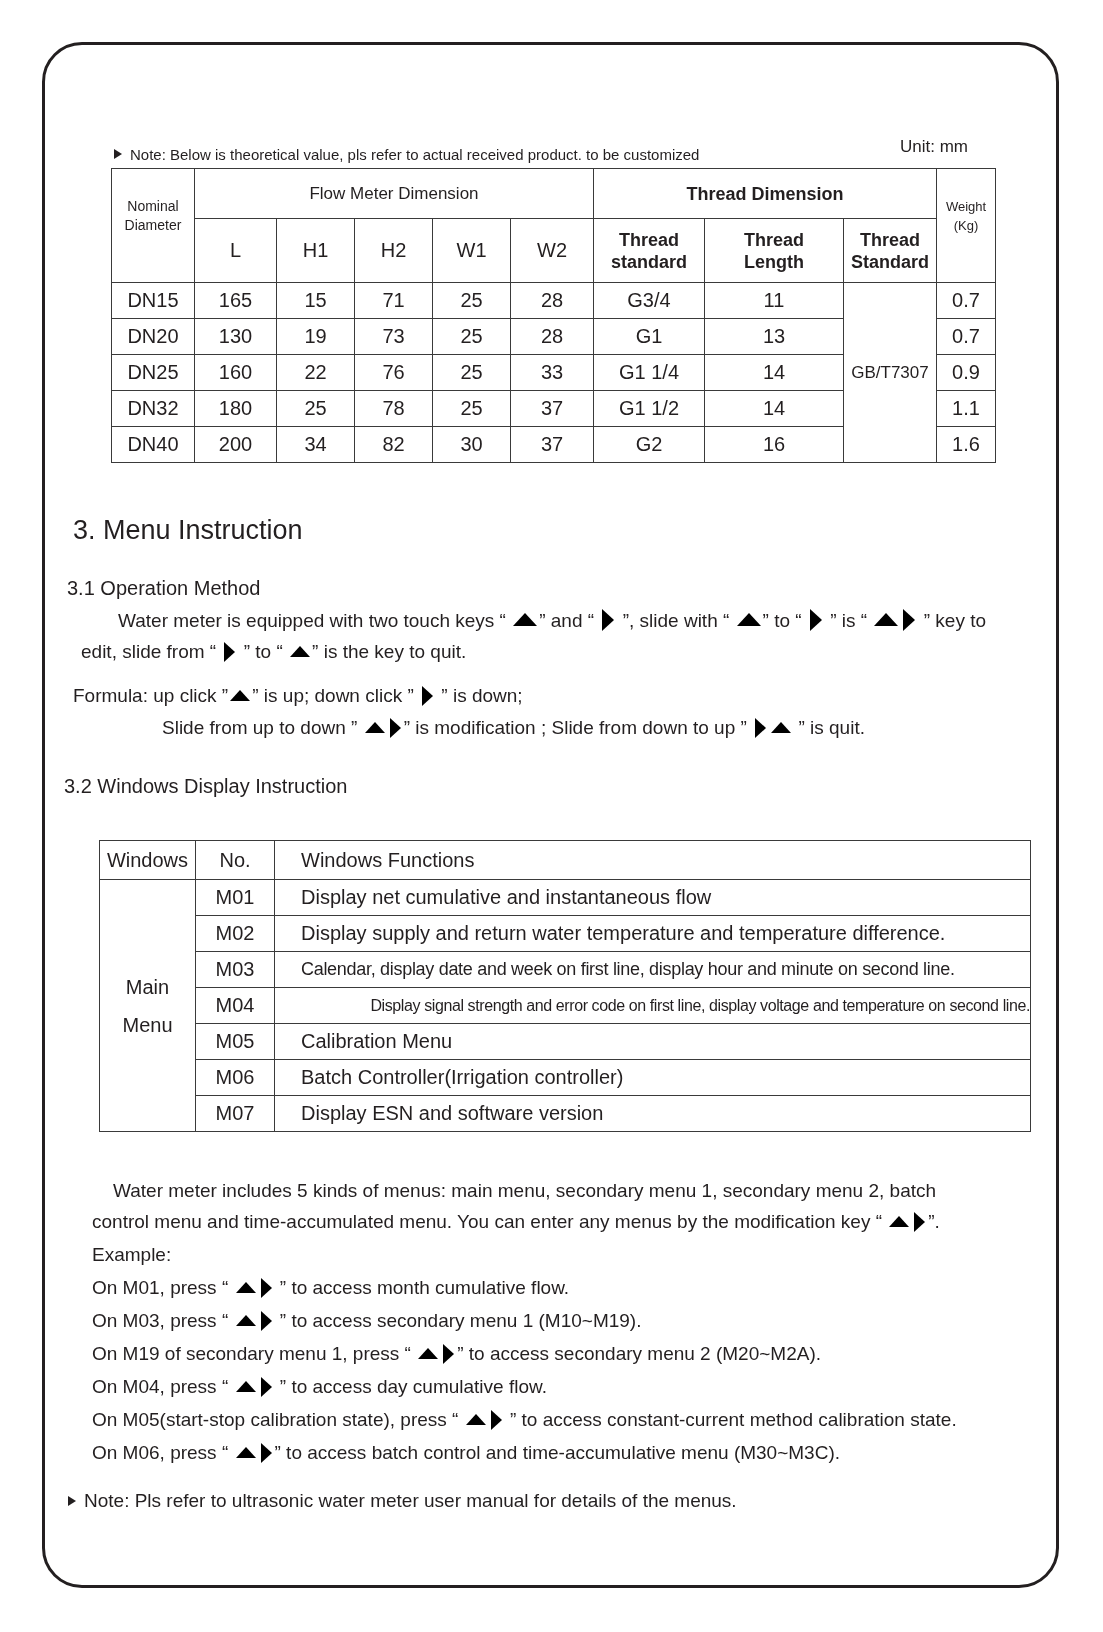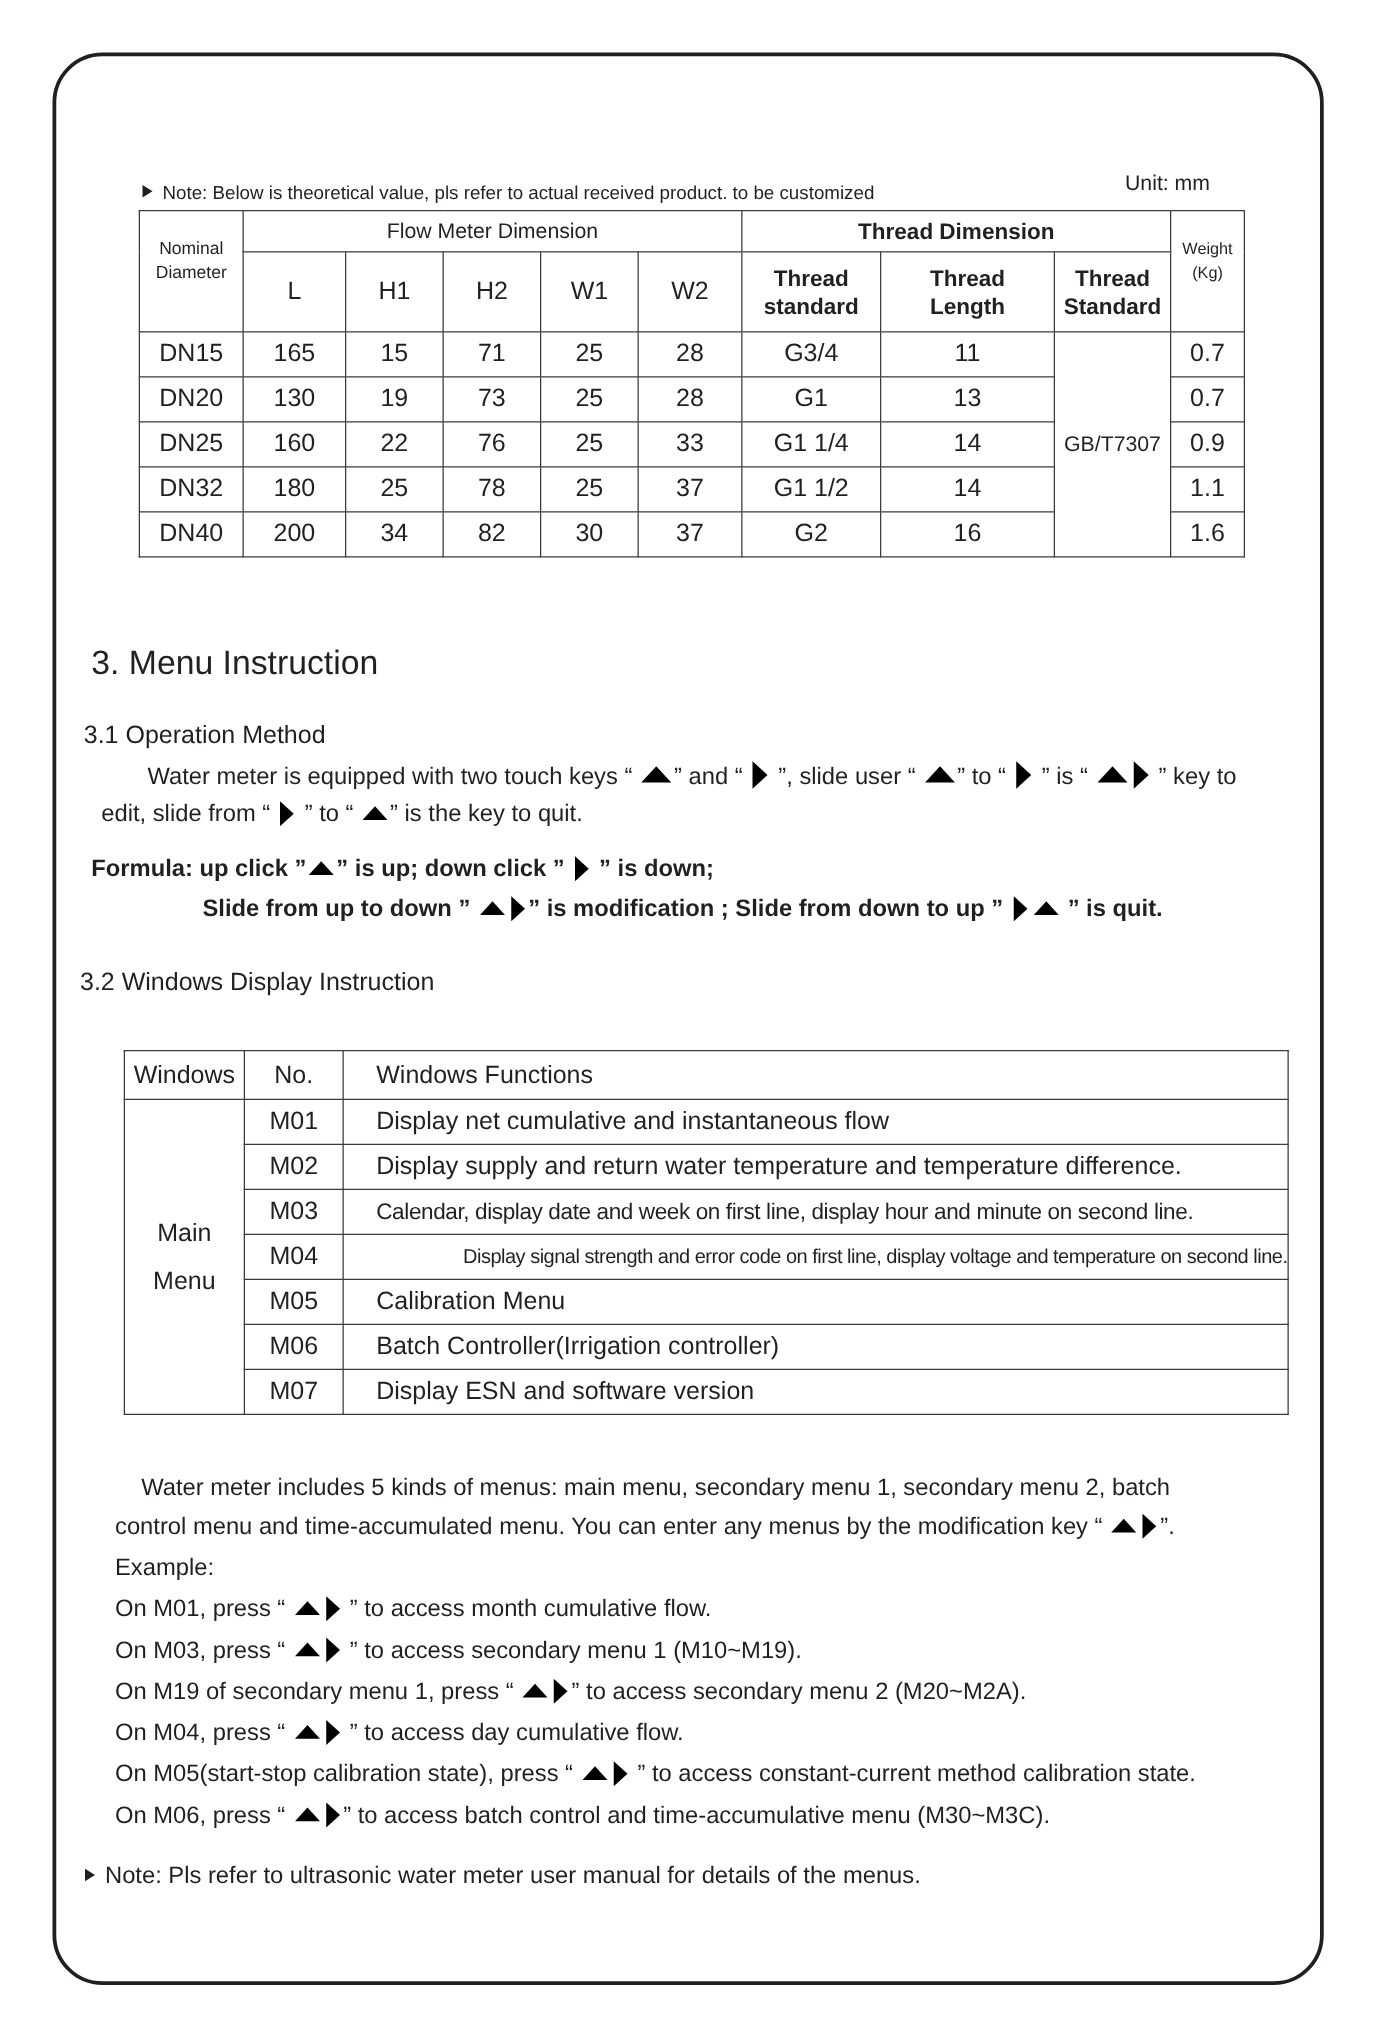--- a/index.html
+++ b/index.html
@@ -20,21 +20,21 @@
            font-weight: normal; font-size: 20px; }
   .dim-table .hdr-small { font-size: 14px; line-height: 19px; }
   .dim-table .hdr-mid { font-size: 17px; }
   .dim-table .bold { font-weight: bold; font-size: 18px; line-height: 22px; margin-top: 28px; }
   .dim-table .body-row td { height: 35px; }
   .dim-table .weight-hdr { font-size: 13px; line-height: 19px; }
 
   .h1 { left: 73px; top: 515px; font-size: 27px; }
   .h2 { left: 67px; top: 577px; font-size: 20px; }
   .para { font-size: 19px; }
-  .formula { font-size: 19px; font-weight: bold; text-align: center; }
+  .formula { font-size: 19px; font-weight: normal; text-align: center; }
   .k-up { display: inline-block; width: 0; height: 0; border-left: 12px solid transparent;
           border-right: 12px solid transparent; border-bottom: 13px solid #000; vertical-align: 1px; margin: 0 2px; }
   .k-right { display: inline-block; width: 0; height: 0; border-top: 11px solid transparent;
           border-bottom: 11px solid transparent; border-left: 12px solid #000; vertical-align: -4px; margin: 0 3px; }
   .k-up.sm { border-left-width: 10px; border-right-width: 10px; border-bottom-width: 11px; }
   .k-right.sm { border-top-width: 10px; border-bottom-width: 10px; border-left-width: 11px; }
 
   .win-table { position: absolute; left: 99px; top: 840px; width: 932px; }
   .win-table td { border: 1.6px solid #3a3a3a; font-size: 20px; height: 35px; padding: 0; }
   .win-table .c-win { width: 95px; text-align: center; }
@@ -64,21 +64,21 @@
       <col style="width:78px">
       <col style="width:78px">
       <col style="width:78px">
       <col style="width:83px">
     <col style="width:111px">
       <col style="width:139px">
       <col style="width:93px">
       <col style="width:59px">
   </colgroup>
   <tbody>
-      <tr style="height:33px">
+      <tr style="height:50px">
     <th rowspan="2" class="hdr-small">
       <span>Nominal</span><br>
       <span>Diameter</span><br><br>
     </th>
     <th colspan="5" class="hdr-mid">Flow Meter Dimension</th>
     <th colspan="3" class="bold">Thread Dimension</th>
     <th rowspan="2" class="weight-hdr">
       <span>Weight</span><br>
       <span>(Kg)</span><br><br>
     </th>
@@ -149,21 +149,21 @@
     <td>16</td>
     <td>1.6</td>
   </tr>
 </tbody>
   </table>
 
 <div class="abs h1">3. Menu Instruction</div>
 <div class="abs h2">3.1 Operation Method</div>
 
 <div class="abs para" style="left:118px; top:609px;">
-  <span>Water meter is equipped with two touch keys “ </span><span class="k-up"></span><span>” and “ </span><span class="k-right"></span><span> ”, slide user “ </span><span class="k-up"></span><span>” to “ </span><span class="k-right"></span><span> ”  is  “ </span><span class="k-up"></span><span class="k-right"></span><span> ” key  to</span>
+  <span>Water meter is equipped with two touch keys “ </span><span class="k-up"></span><span>” and “ </span><span class="k-right"></span><span> ”, slide with “ </span><span class="k-up"></span><span>” to “ </span><span class="k-right"></span><span> ”  is  “ </span><span class="k-up"></span><span class="k-right"></span><span> ” key  to</span>
 </div>
 <div class="abs para" style="left:81px; top:641px;">
   <span>edit, slide from “ </span><span class="k-right sm"></span><span> ” to “ </span><span class="k-up sm"></span><span>” is the key to quit.</span>
 </div>
 
 <div class="abs formula" style="left:73px; top:685px;">
   <span>Formula: up click  ”</span><span class="k-up sm"></span><span>” is up; down click ” </span><span class="k-right sm"></span><span> ” is down;</span>
 </div>
 <div class="abs formula" style="left:162px; top:717px;">
   <span>Slide from up to down ” </span><span class="k-up sm"></span><span class="k-right sm"></span><span>” is modification ; Slide from down to up  ” </span><span class="k-right sm"></span><span class="k-up sm"></span><span> ” is quit.</span>

